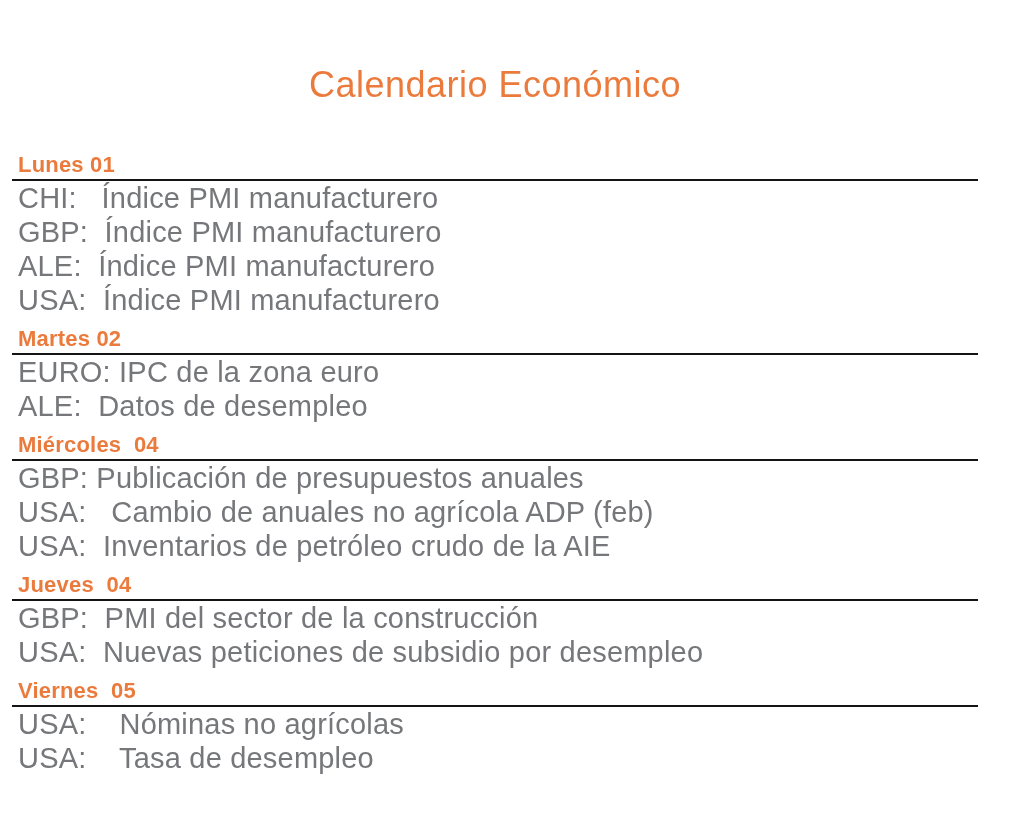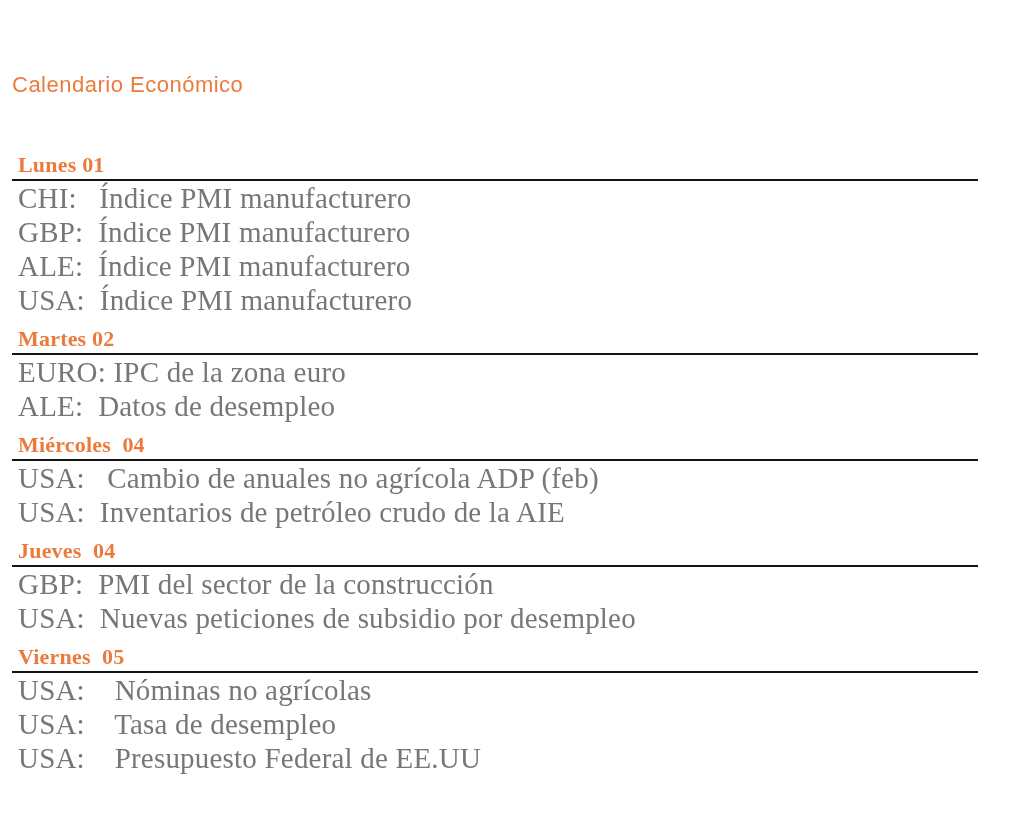--- a/index.html
+++ b/index.html
@@ -14,30 +14,30 @@
     --accent: #eb7b3d;
     --gray: #76777a;
     --rule: #141414;
   }
   .page {
     width: 966px;
     margin-left: 12px;
   }
   .title {
     margin: 64px 0 0 0;
-    font-size: 22px;
+    font-size: 36px;
     line-height: 42px;
     font-weight: 500;
     letter-spacing: 0.5px;
-    text-align: left;
+    text-align: center;
     color: var(--accent);
     white-space: pre;
   }
   .sections { margin: 0; }
-  .day-section { margin-top: 8px; font-family: Liberation Serif, serif; }
+  .day-section { margin-top: 8px; }
   .day-section:first-child { margin-top: 45px; }
   .day-header {
     margin: 0;
     padding-left: 6px;
     font-size: 22px;
     line-height: 28px;
     font-weight: 700;
     letter-spacing: 0.2px;
     color: var(--accent);
     white-space: pre;
@@ -73,30 +73,30 @@
       </section>
       <section class="day-section">
         <h2 class="day-header">Martes 02</h2>
         <div class="rule"></div>
         <div class="event-row">EURO: IPC de la zona euro</div>
         <div class="event-row">ALE:  Datos de desempleo</div>
       </section>
       <section class="day-section">
         <h2 class="day-header">Miércoles  04</h2>
         <div class="rule"></div>
+        <div class="event-row">GBP: Publicación de presupuestos anuales</div>
         <div class="event-row">USA:   Cambio de anuales no agrícola ADP (feb)</div>
         <div class="event-row">USA:  Inventarios de petróleo crudo de la AIE</div>
       </section>
       <section class="day-section">
         <h2 class="day-header">Jueves  04</h2>
         <div class="rule"></div>
         <div class="event-row">GBP:  PMI del sector de la construcción</div>
         <div class="event-row">USA:  Nuevas peticiones de subsidio por desempleo</div>
       </section>
       <section class="day-section">
         <h2 class="day-header">Viernes  05</h2>
         <div class="rule"></div>
         <div class="event-row">USA:    Nóminas no agrícolas</div>
         <div class="event-row">USA:    Tasa de desempleo</div>
-        <div class="event-row">USA:    Presupuesto Federal de EE.UU</div>
       </section>
     </div>
 </div>
 
 </body></html>

